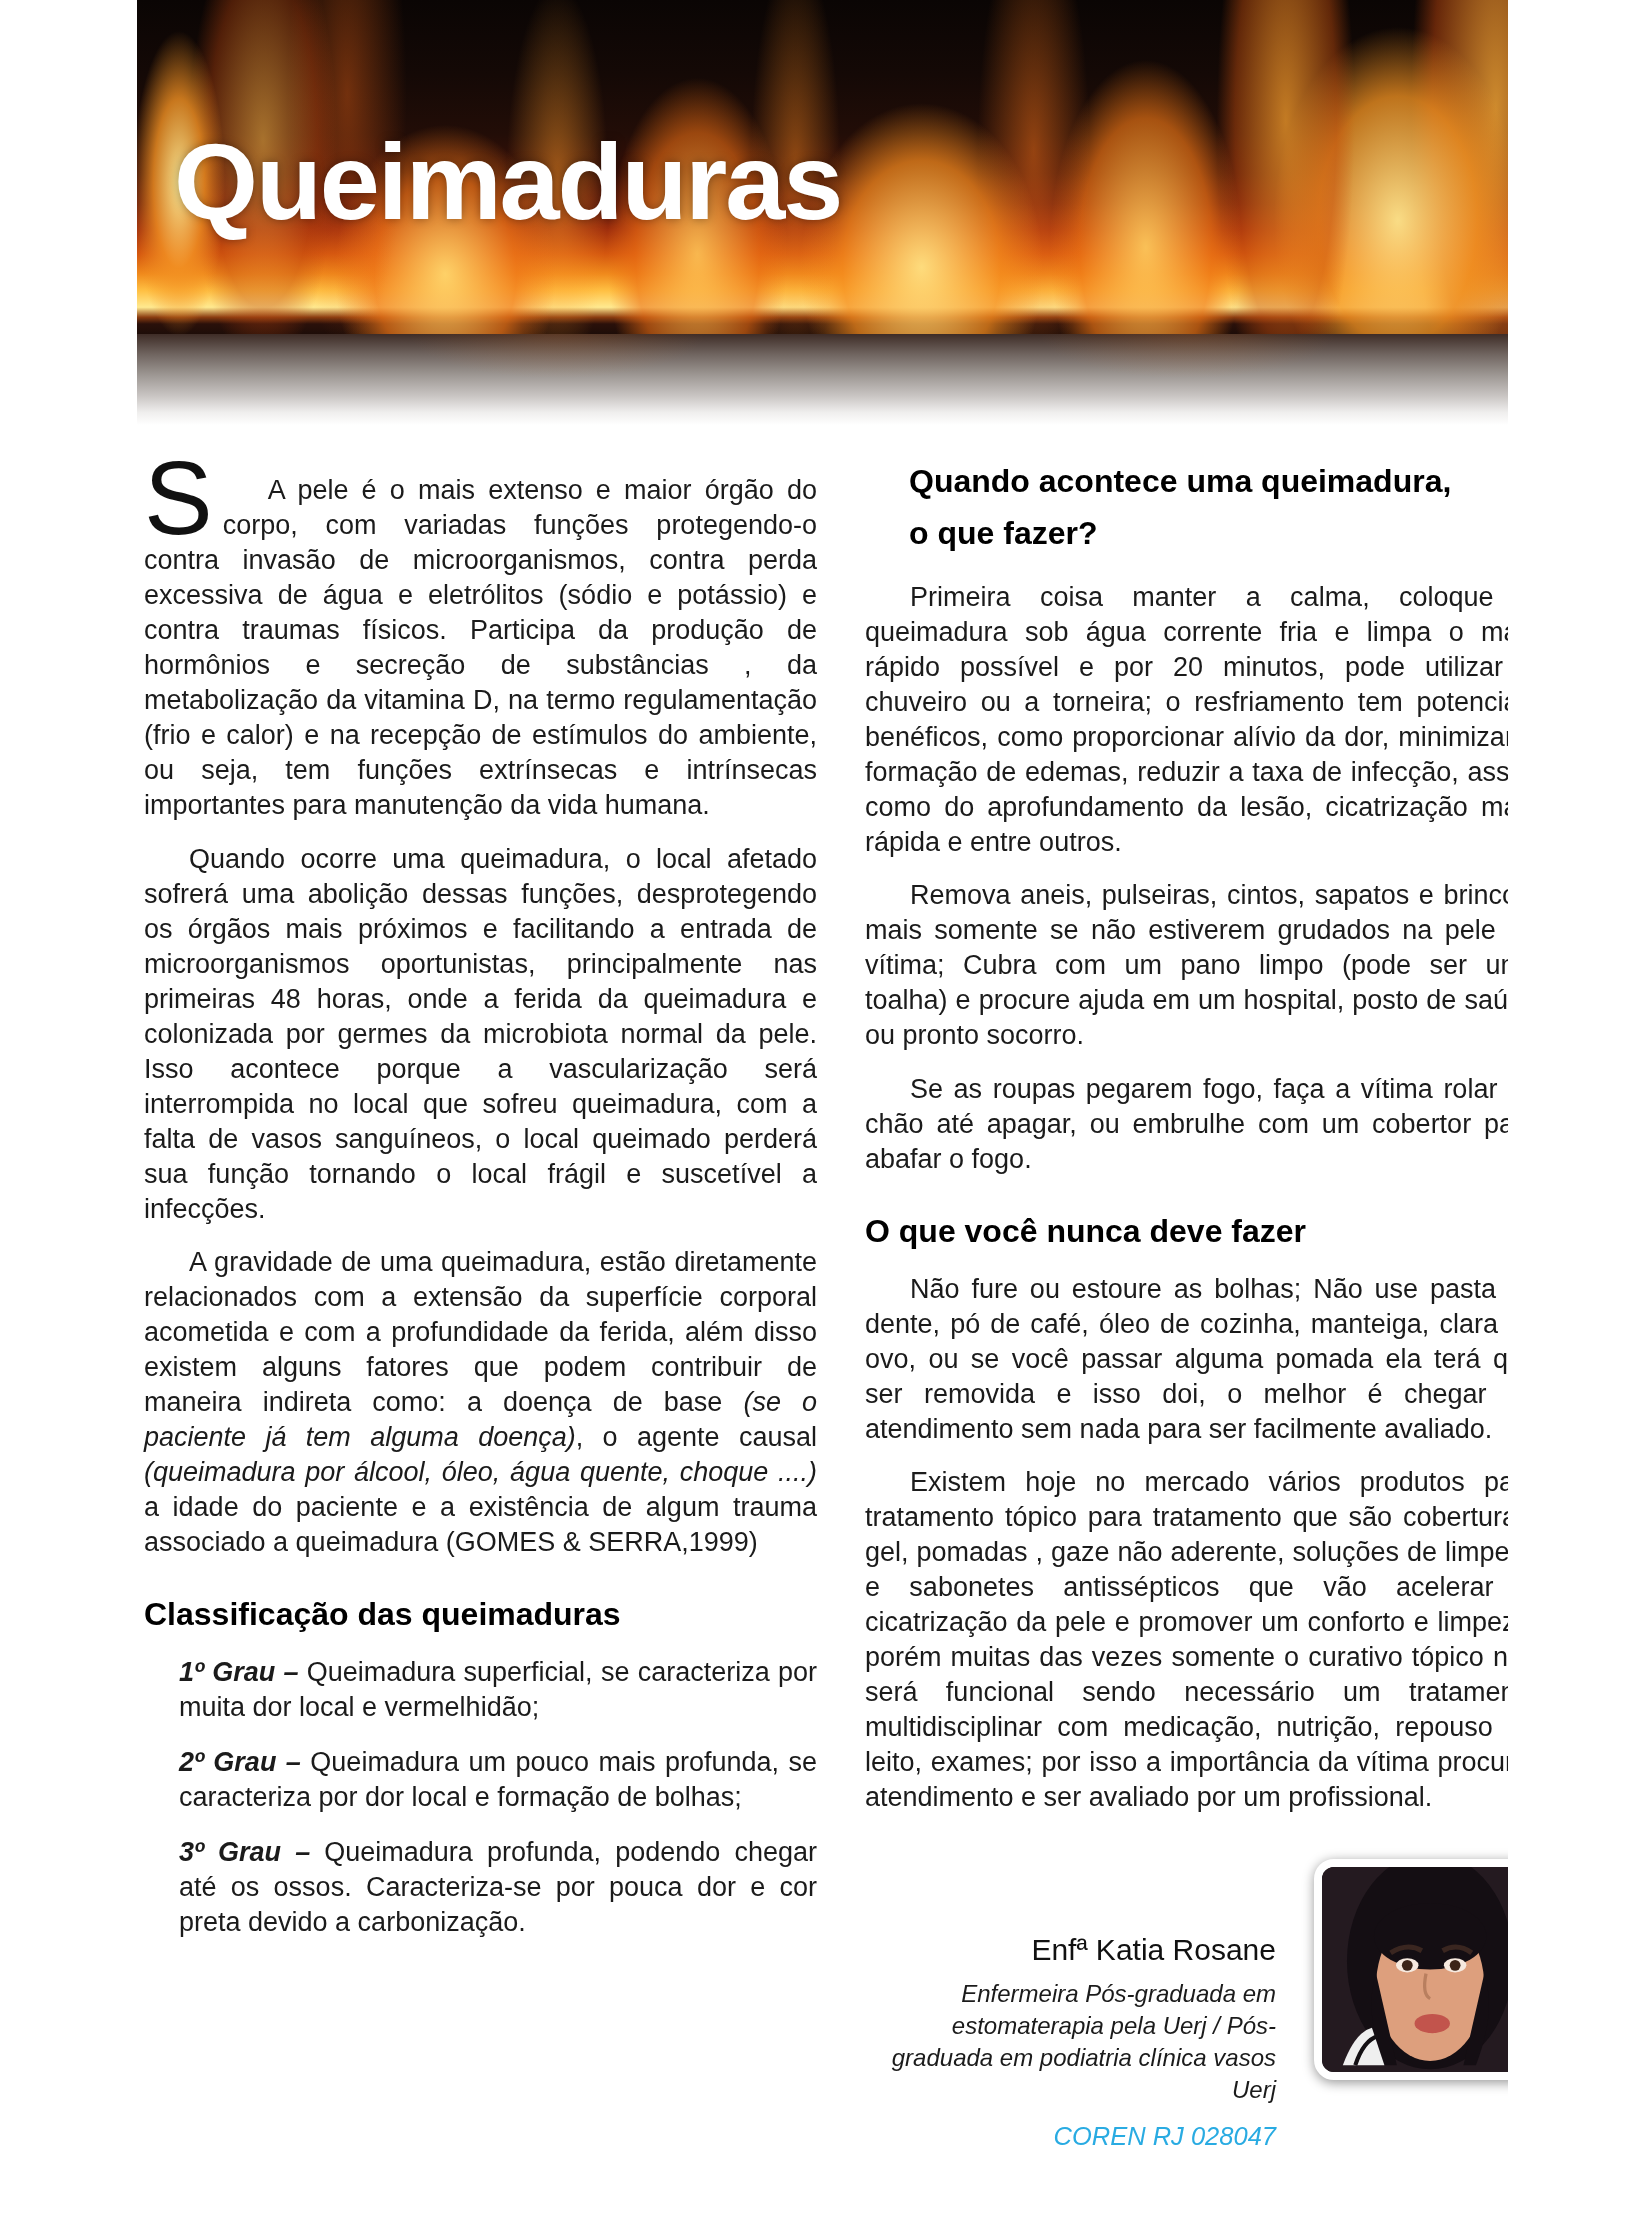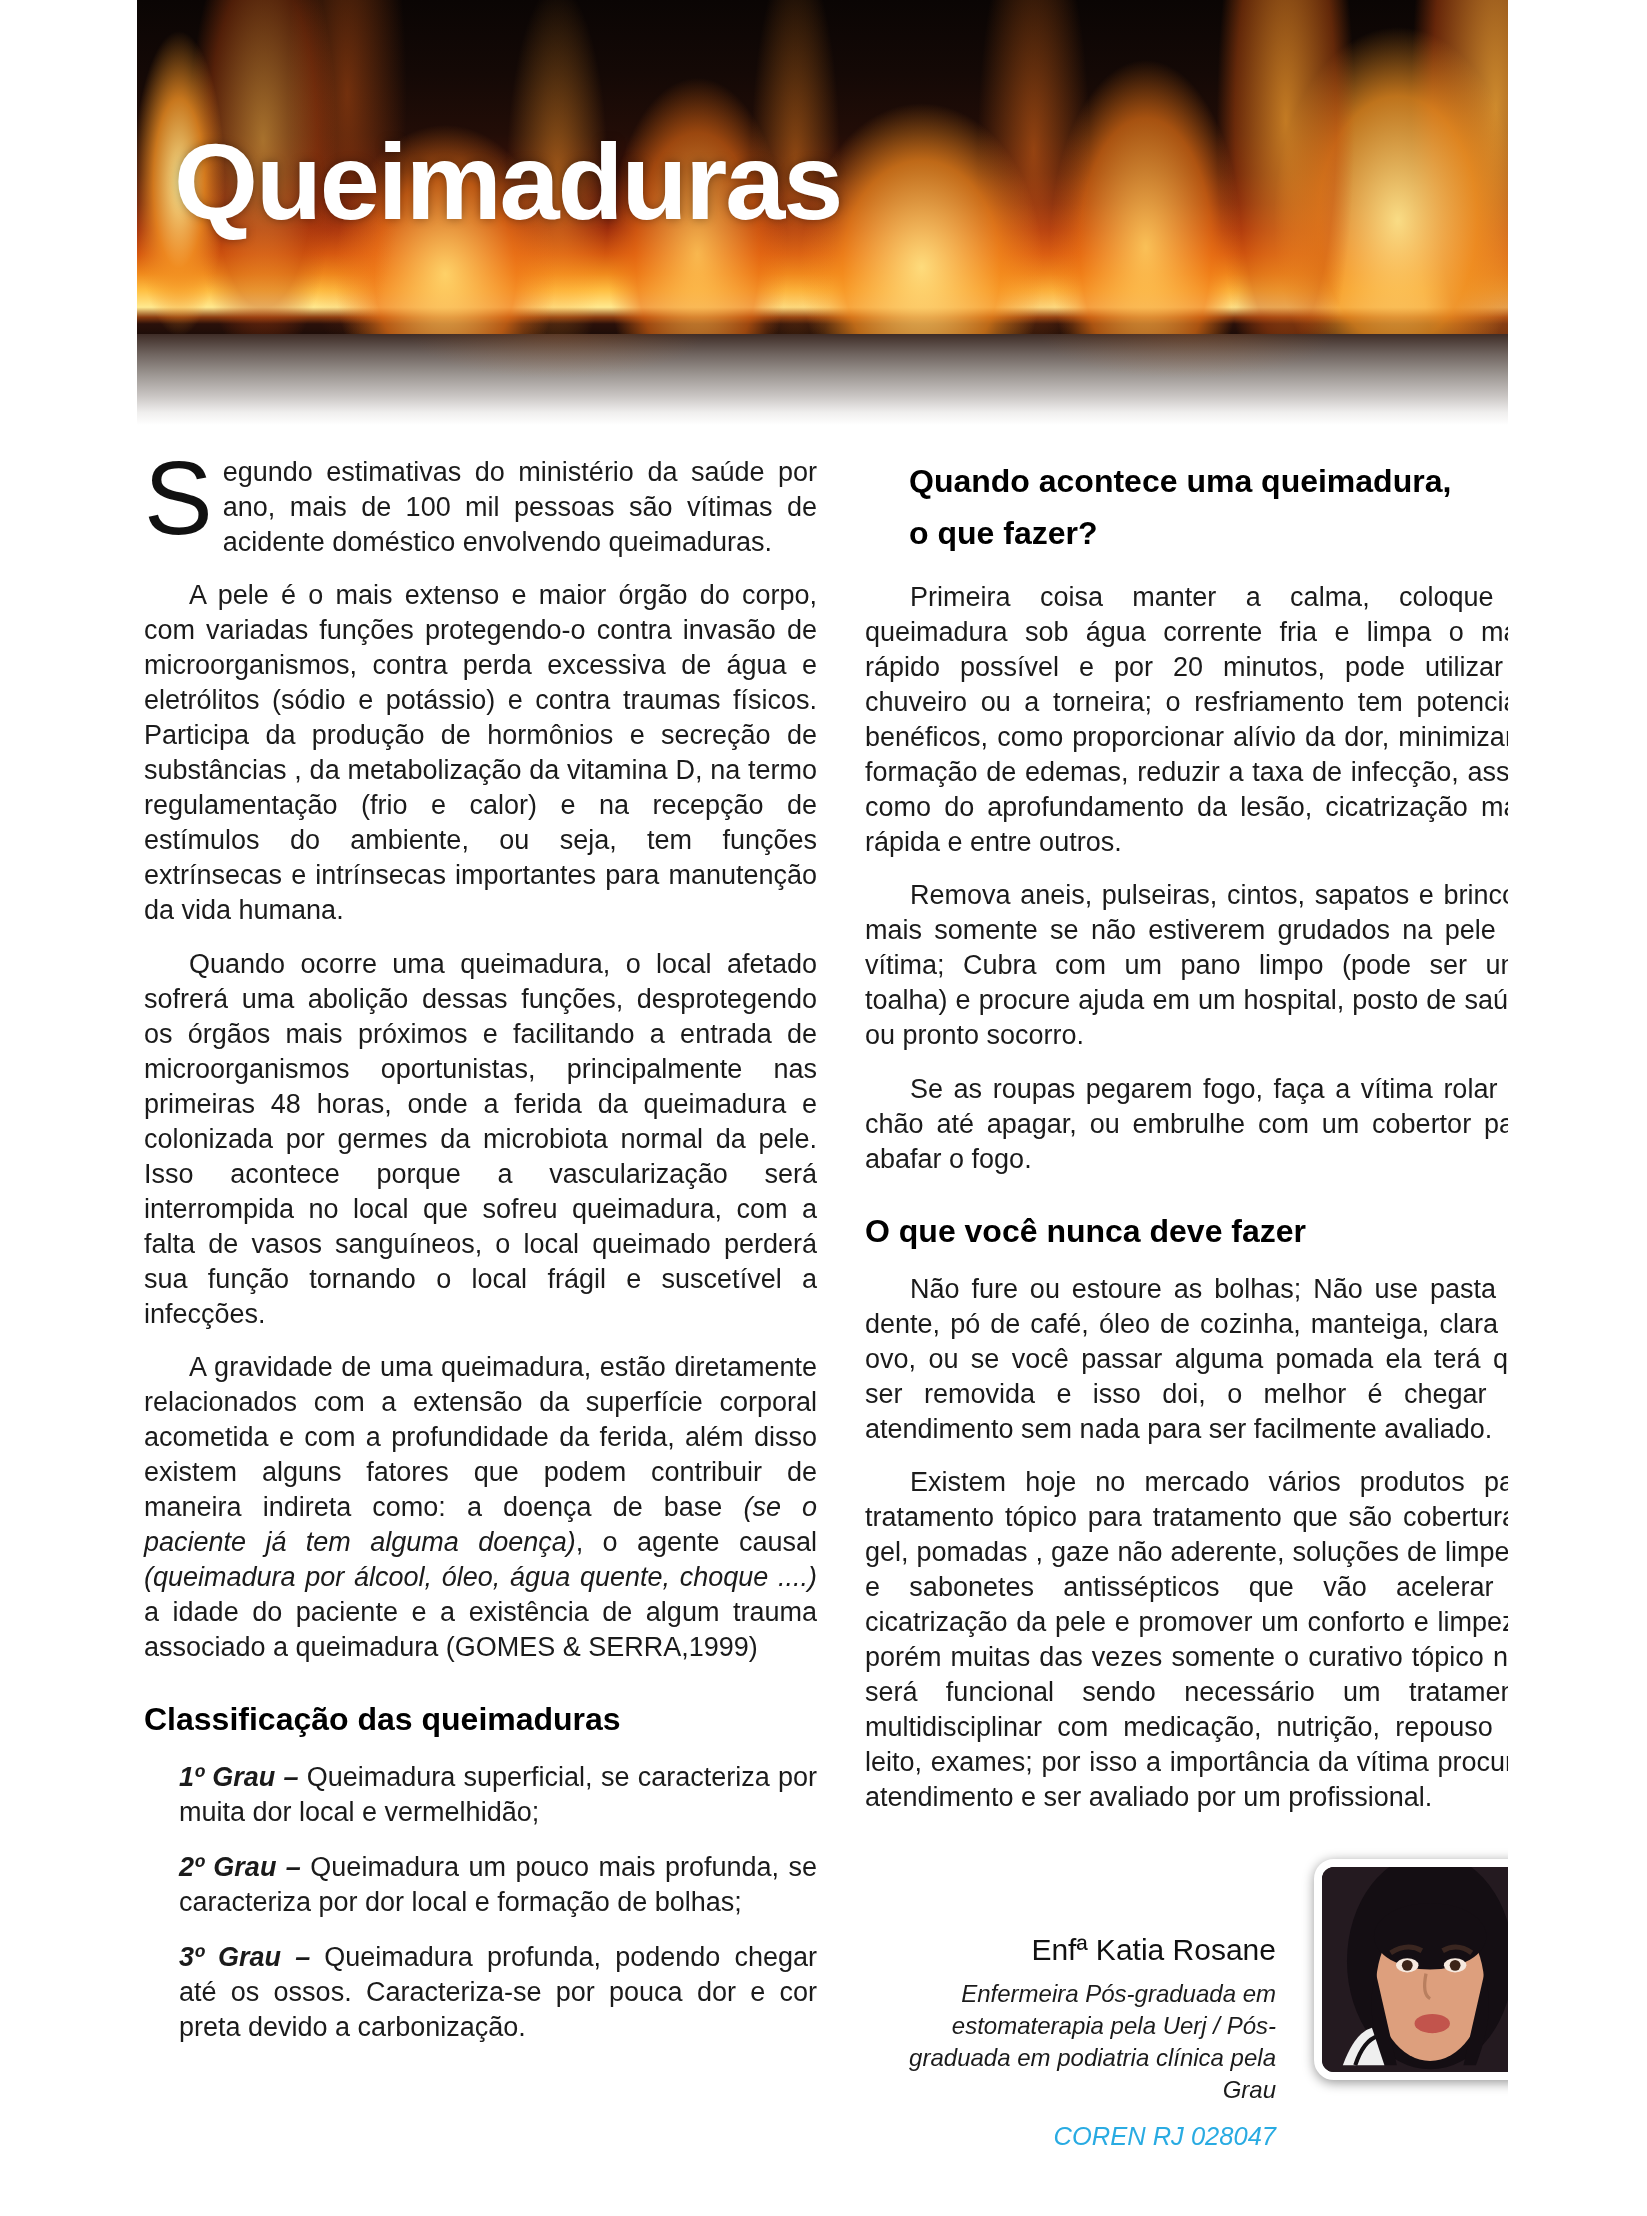--- a/index.html
+++ b/index.html
@@ -85,21 +85,21 @@
 
   <header class="hero">
     <div class="fire"></div>
     <div class="reflection"></div>
     <h1>Queimaduras</h1>
   </header>
 
   <main class="columns">
 
     <section class="col">
-      <p><span class="dropcap">S</span><span>egundo estimativas do ministério da saúde por ano, mais de 100 mil pessoas são vítimas de acidente doméstico envolvendo queimaduras.</span></p>
+      <p><span class="dropcap">S</span></p>
       <p class="indent">A pele é o mais extenso e maior órgão do corpo, com variadas funções protegendo-o contra invasão de microorganismos, contra perda excessiva de água e eletrólitos (sódio e potássio) e contra traumas físicos. Participa da produção de hormônios e secreção de substâncias , da metabolização da vitamina D, na termo regulamentação (frio e calor) e na recepção de estímulos do ambiente, ou seja, tem funções extrínsecas e intrínsecas importantes para manutenção da vida humana.</p>
       <p class="indent">Quando ocorre uma queimadura, o local afetado sofrerá uma abolição dessas funções, desprotegendo os órgãos mais próximos e facilitando a entrada de microorganismos oportunistas, principalmente nas primeiras 48 horas, onde a ferida da queimadura e colonizada por germes da microbiota normal da pele. Isso acontece porque a vascularização será interrompida no local que sofreu queimadura, com a falta de vasos sanguíneos, o local queimado perderá sua função tornando o local frágil e suscetível a infecções.</p>
       <p class="indent"><span>A gravidade de uma queimadura, estão diretamente relacionados com a extensão da superfície corporal acometida e com a profundidade da ferida, além disso existem alguns fatores que podem contribuir de maneira indireta como: a doença de base </span><span class="italic">(se o paciente já tem alguma doença)</span><span>, o agente causal </span><span class="italic">(queimadura por álcool, óleo, água quente, choque ....)</span><span> a idade do paciente e a existência de algum trauma associado a queimadura (GOMES &amp; SERRA,1999)</span></p>
 
       <h2>Classificação das queimaduras</h2>
 
       <p class="grau"><b>1º Grau – </b><span>Queimadura superficial, se caracteriza por muita dor local e vermelhidão;</span></p>
       <p class="grau"><b>2º Grau – </b><span>Queimadura um pouco mais profunda, se caracteriza por dor local e formação de bolhas;</span></p>
       <p class="grau"><b>3º Grau – </b><span>Queimadura profunda, podendo chegar até os ossos. Caracteriza-se por pouca dor e cor preta devido a carbonização.</span></p>
     </section>
@@ -113,21 +113,21 @@
       <p class="indent">Remova aneis, pulseiras, cintos, sapatos e brincos, mais somente se não estiverem grudados na pele da vítima; Cubra com um pano limpo (pode ser uma toalha) e procure ajuda em um hospital, posto de saúde ou pronto socorro.</p>
       <p class="indent">Se as roupas pegarem fogo, faça a vítima rolar no chão até apagar, ou embrulhe com um cobertor para abafar o fogo.</p>
 
       <h2>O que você nunca deve fazer</h2>
       <p class="indent">Não fure ou estoure as bolhas; Não use pasta de dente, pó de café, óleo de cozinha, manteiga, clara de ovo, ou se você passar alguma pomada ela terá que ser removida e isso doi, o melhor é chegar no atendimento sem nada para ser facilmente avaliado.</p>
       <p class="indent">Existem hoje no mercado vários produtos para tratamento tópico para tratamento que são coberturas, gel, pomadas , gaze não aderente, soluções de limpeza e sabonetes antissépticos que vão acelerar a cicatrização da pele e promover um conforto e limpeza, porém muitas das vezes somente o curativo tópico não será funcional sendo necessário um tratamento multidisciplinar com medicação, nutrição, repouso no leito, exames; por isso a importância da vítima procurar atendimento e ser avaliado por um profissional.</p>
 
       <div class="author">
         <div class="author-text">
           <div class="author-name">Enfª Katia Rosane</div>
-          <div class="author-cred">Enfermeira Pós-graduada em estomaterapia pela Uerj / Pós-graduada em podiatria clínica pela Grau</div>
+          <div class="author-cred">Enfermeira Pós-graduada em estomaterapia pela Uerj / Pós-graduada em podiatria clínica vasos Uerj</div>
           <div class="author-coren" id="coren" style="color: rgb(41, 171, 226);">COREN RJ 028047</div>
         </div>
         <div class="author-photo">
           <svg viewBox="0 0 100 100" preserveAspectRatio="xMidYMid slice">
             <rect x="0" y="0" width="100" height="100" fill="#241a20"></rect>
             <ellipse cx="52" cy="46" rx="40" ry="52" fill="#140e13"></ellipse>
             <ellipse cx="52" cy="58" rx="26" ry="36" fill="#dd9f7d"></ellipse>
             <ellipse cx="52" cy="34" rx="27" ry="16" fill="#140e13"></ellipse>
             <path d="M30 96 Q20 70 26 52 L36 96 Z" fill="#140e13"></path>
             <path d="M74 96 Q84 70 78 52 L68 96 Z" fill="#140e13"></path>

